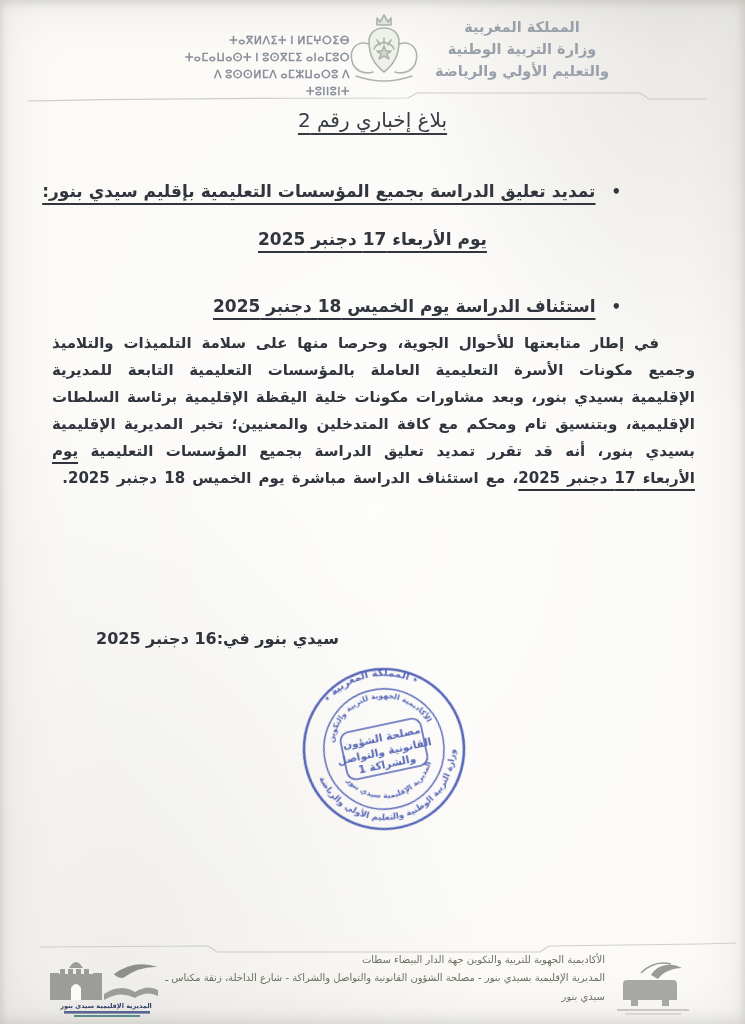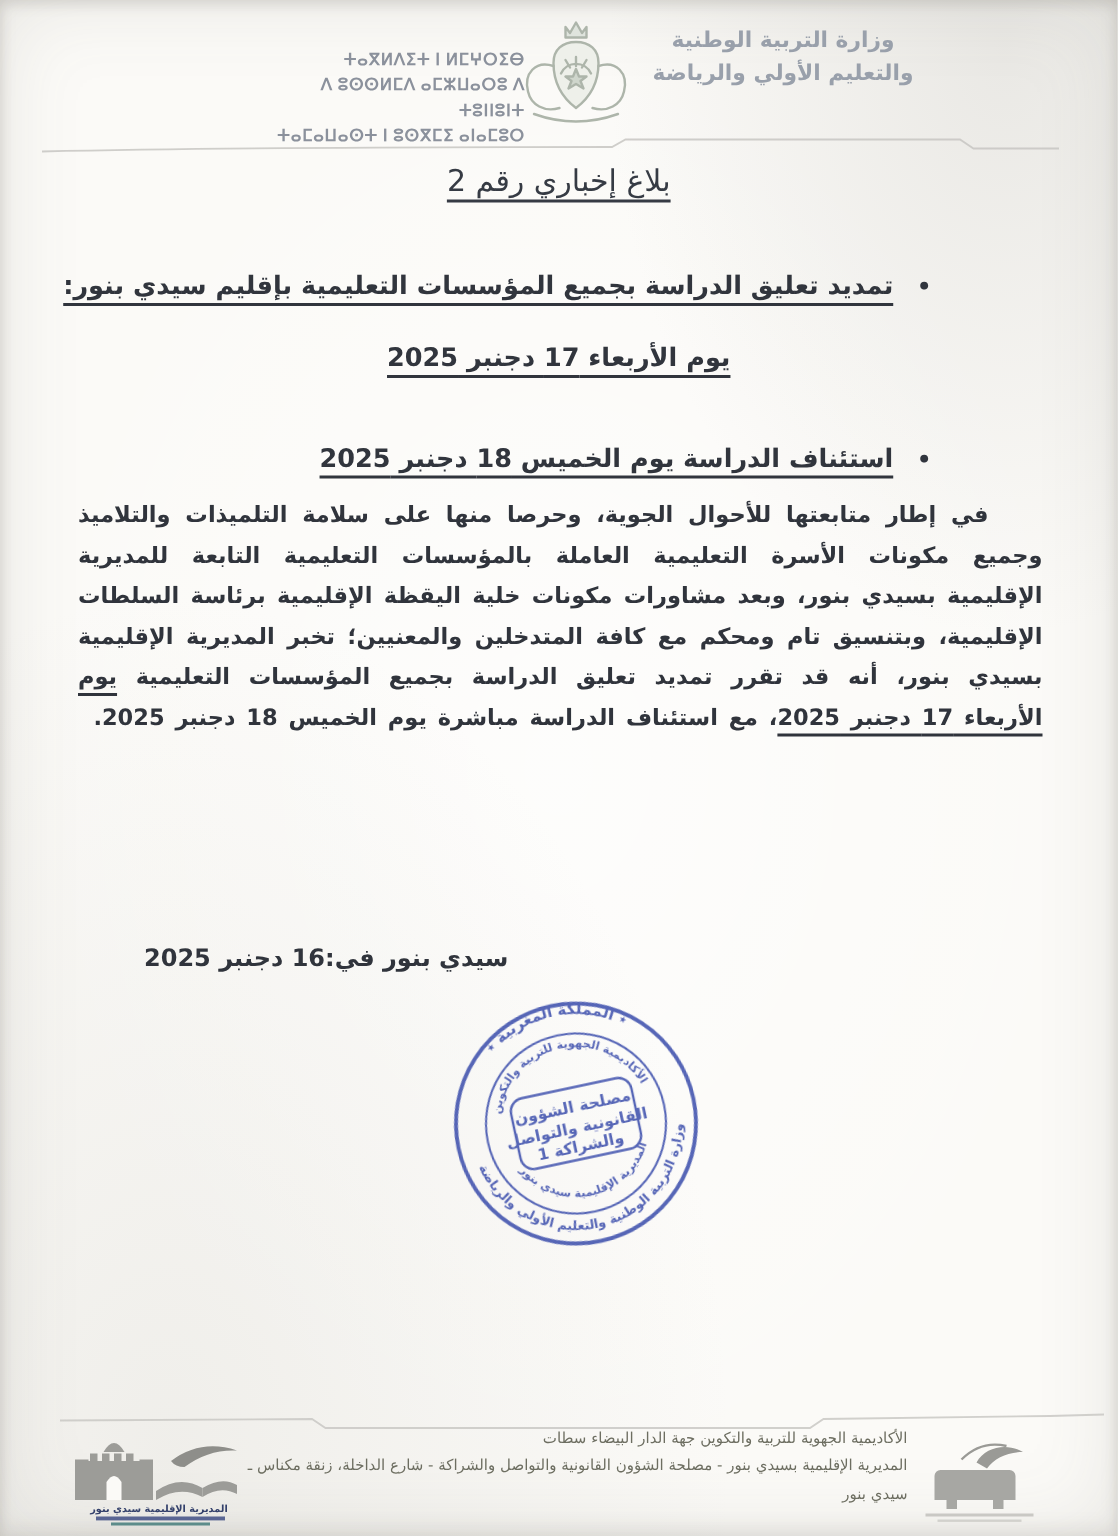--- a/index.html
+++ b/index.html
@@ -50,41 +50,42 @@
   .ft-l3{font-size:11px;line-height:19px;color:#555650;margin-top:24px;}
   .ft-logo-left{position:absolute;left:44px;top:951px;width:128px;height:68px;}
   .ft-logo-right{position:absolute;left:597px;top:958px;width:114px;height:60px;}
 </style>
 </head>
 <body>
 
 <div class="page">
 
   <div class="hdr-ar">
+    <div>المملكة المغربية</div>
     <div>وزارة التربية الوطنية</div>
     <div>والتعليم الأولي والرياضة</div>
   </div>
 
   <svg class="emblem" viewBox="0 0 80 76">
     <g stroke="#adb5aa" stroke-width="1.6" fill="none" stroke-linejoin="round" stroke-linecap="round">
       <path d="M33 13 L33 6 L36 10 L40 3 L44 10 L47 6 L47 13 Z" fill="#dfe4dd"></path>
       <path d="M40 16 C49 16 55 21 55 30 C55 45 48 54 40 60 C32 54 25 45 25 30 C25 21 31 16 40 16 Z" fill="#eef0ea"></path>
       <path d="M30 37 A11 11 0 0 1 50 37"></path>
       <path d="M40 26 L40 32 M33 28 L36 33 M47 28 L44 33"></path>
       <path d="M40 34 L42 39 L47 39 L43 42 L45 47 L40 44 L35 47 L37 42 L33 39 L38 39 Z" fill="#cfd6cc"></path>
       <path d="M25 32 C13 28 5 37 8 49 C10 58 19 63 29 60"></path>
       <path d="M55 32 C67 28 75 37 72 49 C70 58 61 63 51 60"></path>
       <path d="M12 64 Q40 74 68 64"></path>
     </g>
   </svg>
 
   <div class="hdr-tf">
     <div>ⵜⴰⴳⵍⴷⵉⵜ ⵏ ⵍⵎⵖⵔⵉⴱ</div>
+    <div>ⵜⴰⵎⴰⵡⴰⵙⵜ ⵏ ⵓⵙⴳⵎⵉ ⴰⵏⴰⵎⵓⵔ</div>
     <div>ⴷ ⵓⵙⵙⵍⵎⴷ ⴰⵎⵣⵡⴰⵔⵓ ⴷ ⵜⵓⵏⵏⵓⵏⵜ</div>
-    <div>ⵜⴰⵎⴰⵡⴰⵙⵜ ⵏ ⵓⵙⴳⵎⵉ ⴰⵏⴰⵎⵓⵔ</div>
   </div>
 
   <svg class="wave wave-top" viewBox="0 0 745 18">
     <path d="M28 13 C120 11 300 10 408 10 L417 5 L640 5 L649 11 L706 11" stroke="#c7c6c2" stroke-width="1.2" fill="none" opacity=".85"></path>
   </svg>
 
   <div class="doc-title">
     <span class="u">بلاغ إخباري رقم 2</span>
   </div>
 

